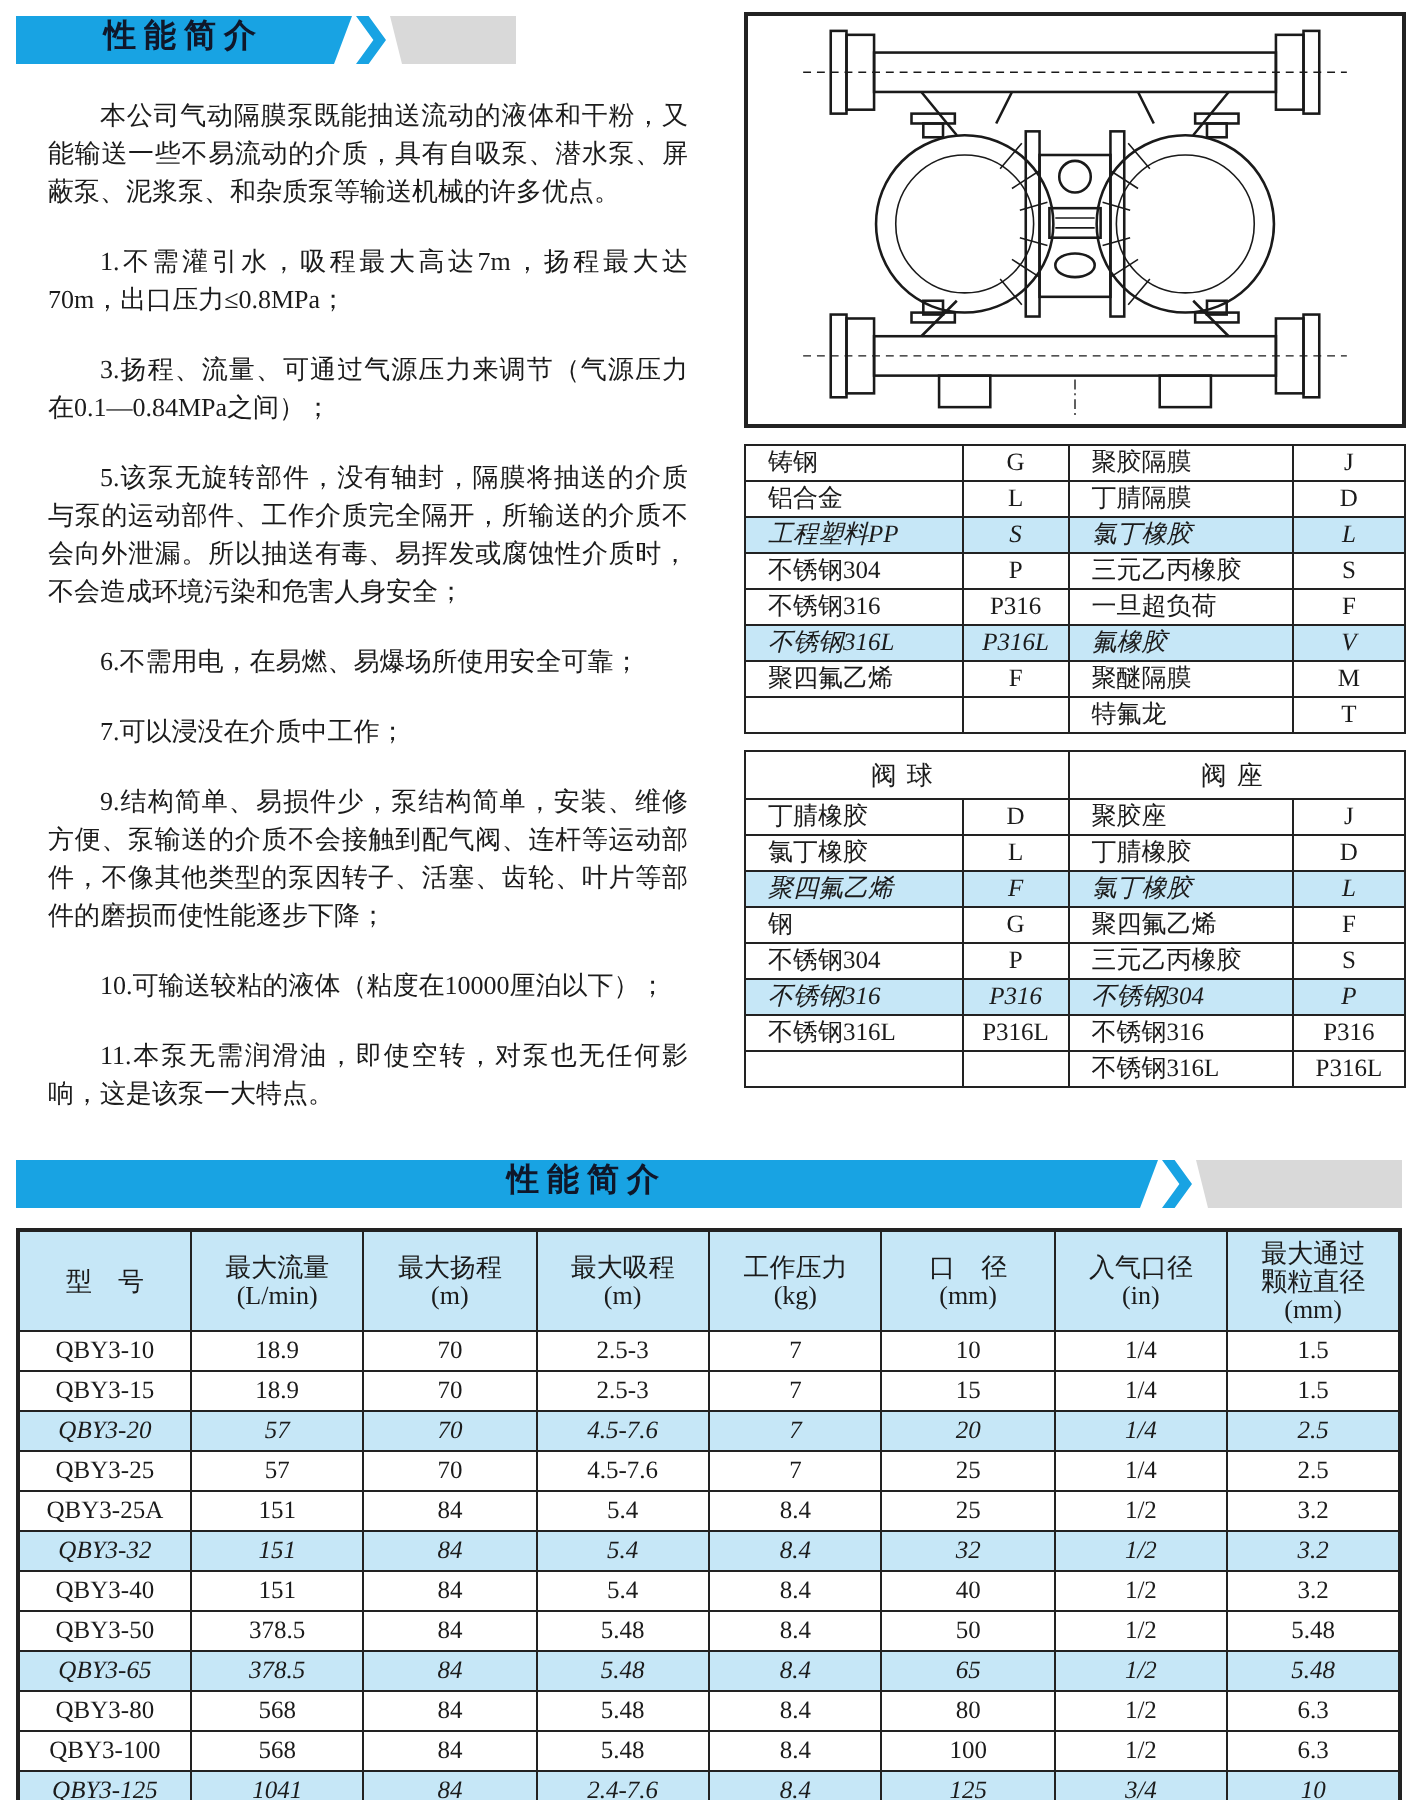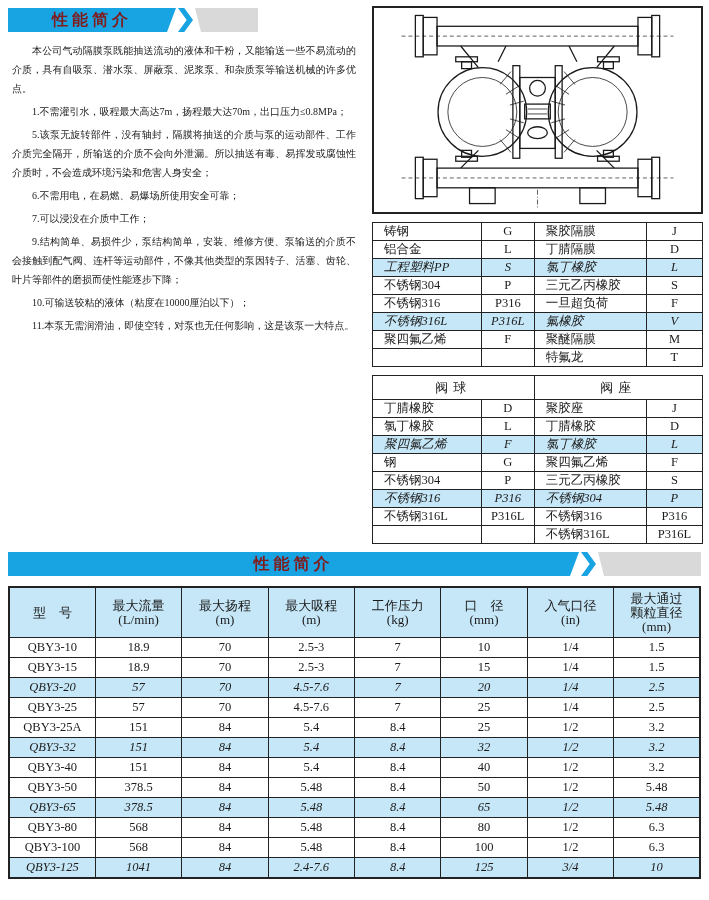--- a/index.html
+++ b/index.html
@@ -6,34 +6,34 @@
   .page{width:709px;height:900px;background:#fff;overflow:hidden;position:relative;
         font-family:"Liberation Serif", serif;color:#1b1b1b;}
   .top{display:flex;padding:6px 6px 0 8px;gap:12px;}
   .left-col{width:352px;flex:0 0 auto;}
   .right-col{flex:1;min-width:0;}
 
   
   .banner{display:flex;align-items:stretch;height:24px;}
   .banner-top{width:250px;margin-top:2px;}
   .banner-mid{margin:8px 8px 0 8px;}
-  .banner-blue{background:var(--banner-blue);color:#7f1d1d;font-family:"Liberation Sans",sans-serif;
-      font-weight:bold;font-size:16px;letter-spacing:4px;display:flex;align-items:center;
+  .banner-blue{background:var(--banner-blue);color:#0f172a;font-family:"Liberation Sans",sans-serif;
+      font-weight:bold;font-size:16px;letter-spacing:4px;display:flex;
       justify-content:center;clip-path:polygon(0 0,100% 0,calc(100% - 9px) 100%,0 100%);}
   .banner-top .banner-blue{width:168px;}
   .banner-mid .banner-blue{flex:1;}
   .banner-chevron{width:15px;background:var(--banner-blue);margin-left:2px;
       clip-path:polygon(0 0,42% 0,100% 50%,42% 100%,0 100%,58% 50%);}
   .banner-gray{background:var(--banner-gray);flex:1;margin-left:2px;
       clip-path:polygon(0 0,100% 0,100% 100%,6px 100%);}
   .banner-mid .banner-gray{flex:0 0 103px;}
 
   
   .paragraphs{margin-top:9px;}
-  .para{margin:4px;font-size:10px;line-height:19px;text-align:justify;text-indent:2em;}
+  .para{margin:16px;font-size:13px;line-height:19px;text-align:justify;text-indent:2em;}
 
   
   .diagram-box{border:2px solid #222;height:204px;background:#fff;}
   .diagram-box svg{display:block;width:100%;height:100%;}
 
   
   .mat-table{width:100%;border-collapse:collapse;margin-top:8px;table-layout:fixed;}
   .mat-table th,.mat-table td{border:1px solid #222;}
   .mat-table th{height:21px;font-weight:normal;font-size:13px;letter-spacing:5px;background:#fff;}
   .mat-table td{height:17px;font-size:12.5px;padding:0;}
@@ -60,20 +60,21 @@
       <div class="banner banner-top">
         <div class="banner-blue">
           <span>性能简介</span>
         </div>
         <div class="banner-chevron"></div>
         <div class="banner-gray"></div>
       </div>
       <div class="paragraphs">
         <p class="para">本公司气动隔膜泵既能抽送流动的液体和干粉，又能输送一些不易流动的介质，具有自吸泵、潜水泵、屏蔽泵、泥浆泵、和杂质泵等输送机械的许多优点。</p>
       <p class="para">1.不需灌引水，吸程最大高达7m，扬程最大达70m，出口压力≤0.8MPa；</p>
+          <p class="para">3.扬程、流量、可通过气源压力来调节（气源压力在0.1—0.84MPa之间）；</p>
           <p class="para">5.该泵无旋转部件，没有轴封，隔膜将抽送的介质与泵的运动部件、工作介质完全隔开，所输送的介质不会向外泄漏。所以抽送有毒、易挥发或腐蚀性介质时，不会造成环境污染和危害人身安全；</p>
           <p class="para">6.不需用电，在易燃、易爆场所使用安全可靠；</p>
           <p class="para">7.可以浸没在介质中工作；</p>
           <p class="para">9.结构简单、易损件少，泵结构简单，安装、维修方便、泵输送的介质不会接触到配气阀、连杆等运动部件，不像其他类型的泵因转子、活塞、齿轮、叶片等部件的磨损而使性能逐步下降；</p>
           <p class="para">10.可输送较粘的液体（粘度在10000厘泊以下）；</p>
           <p class="para">11.本泵无需润滑油，即使空转，对泵也无任何影响，这是该泵一大特点。</p>
         </div>
     </div>
 
     <div class="right-col">

